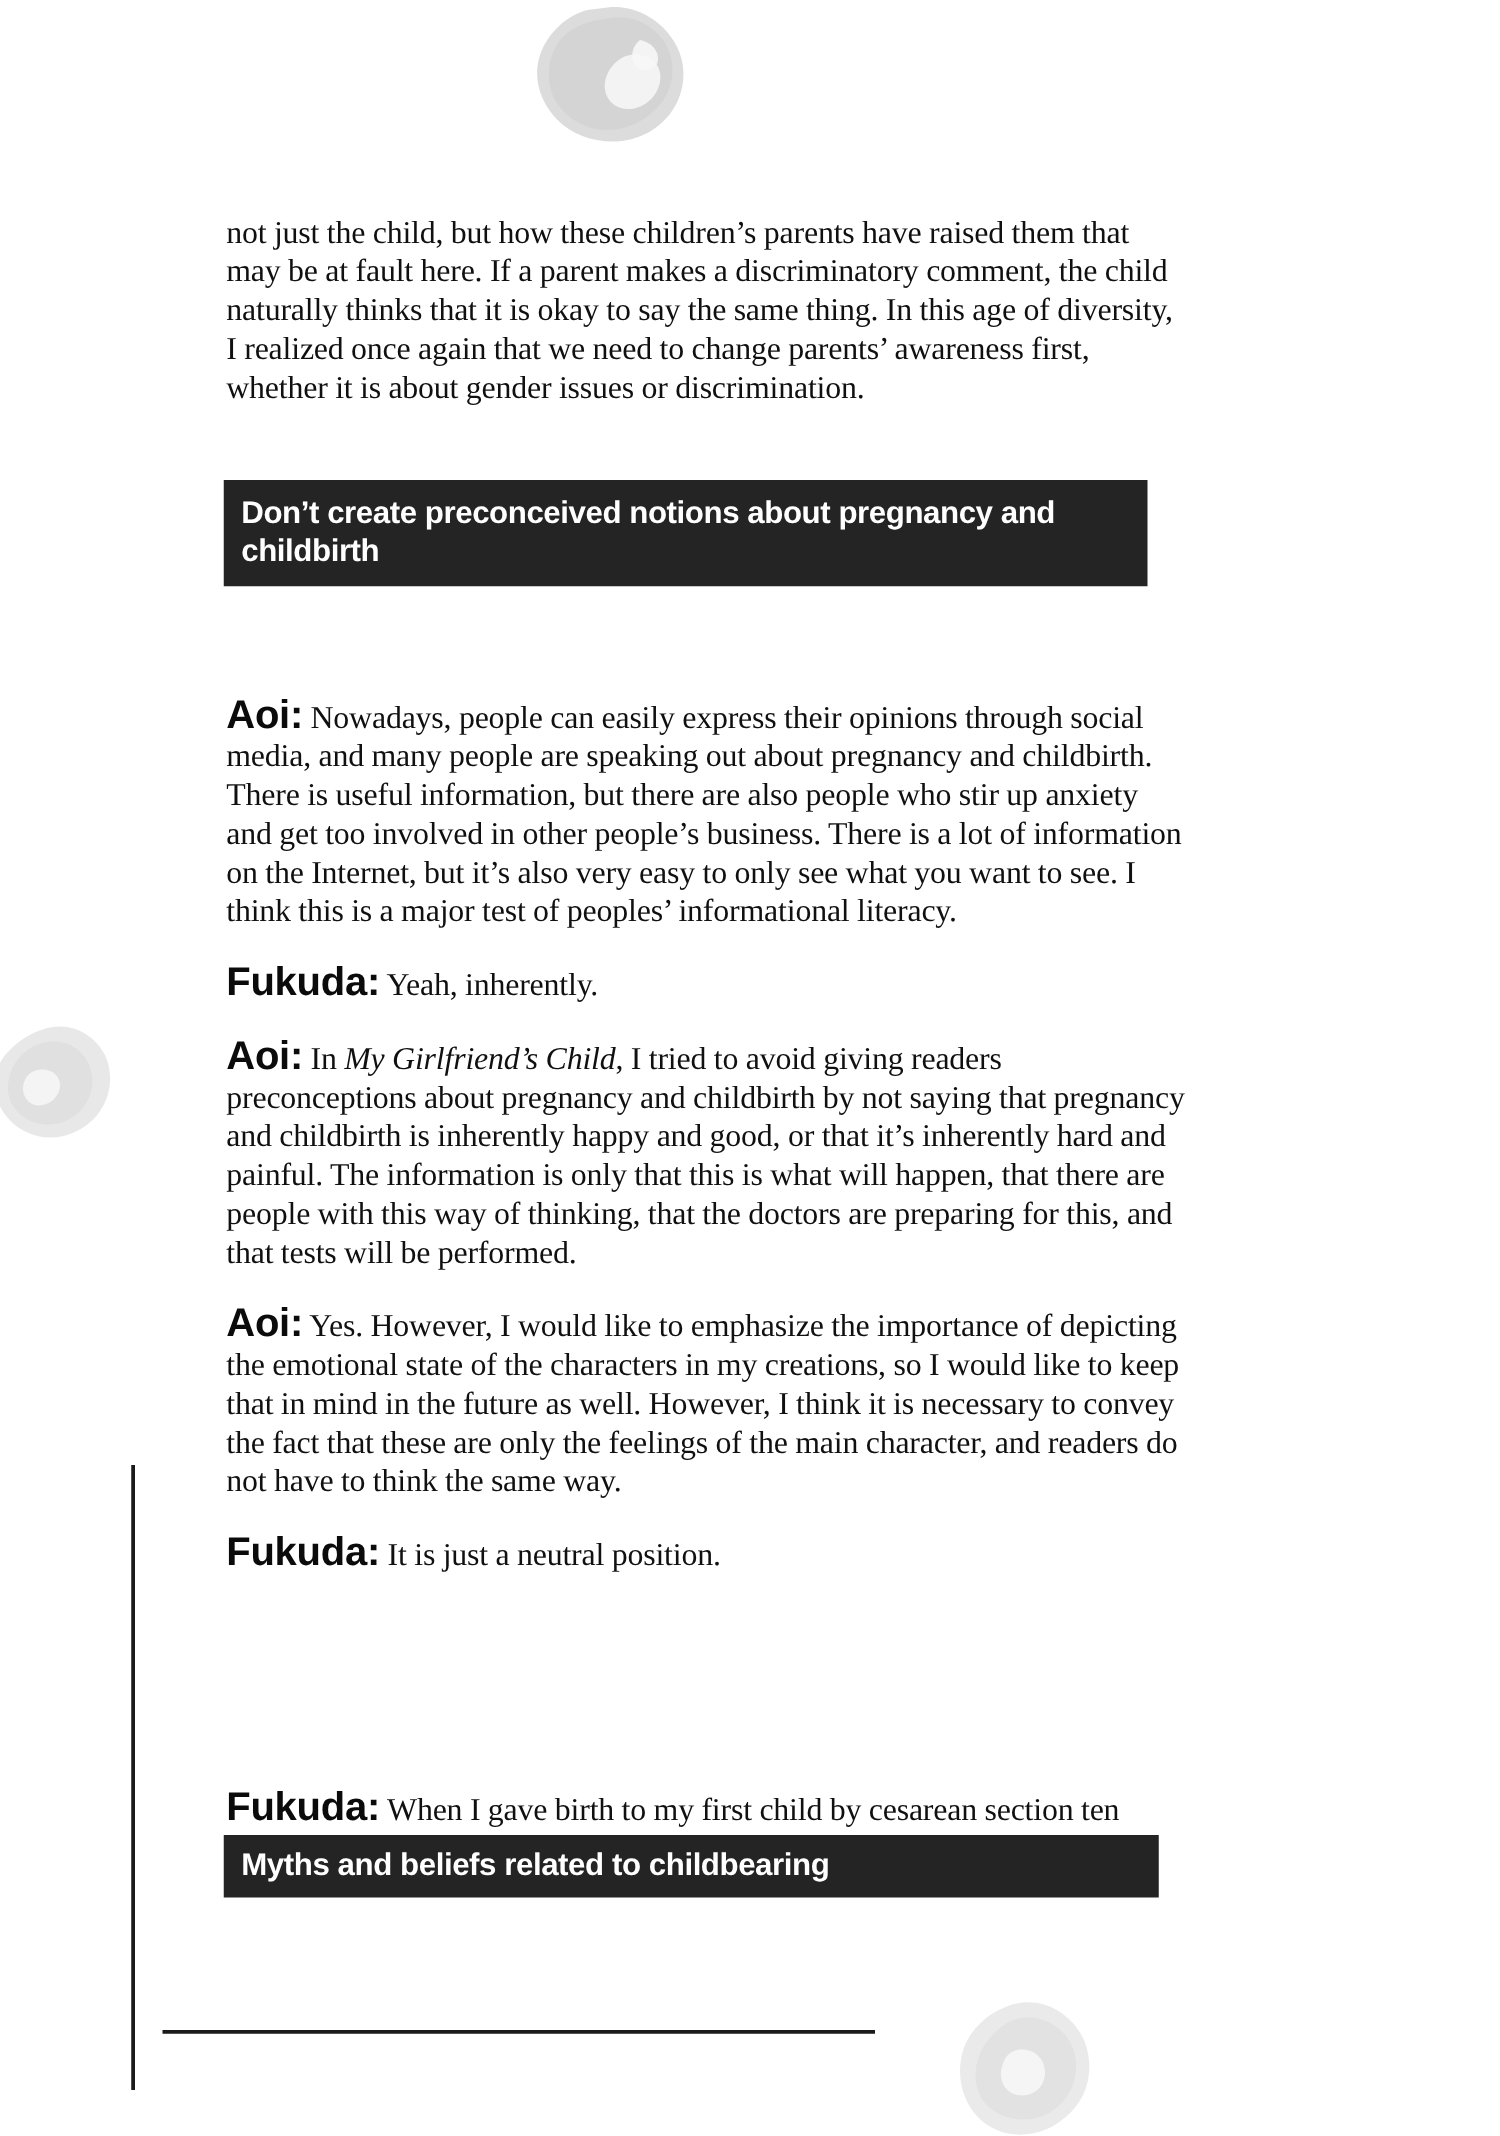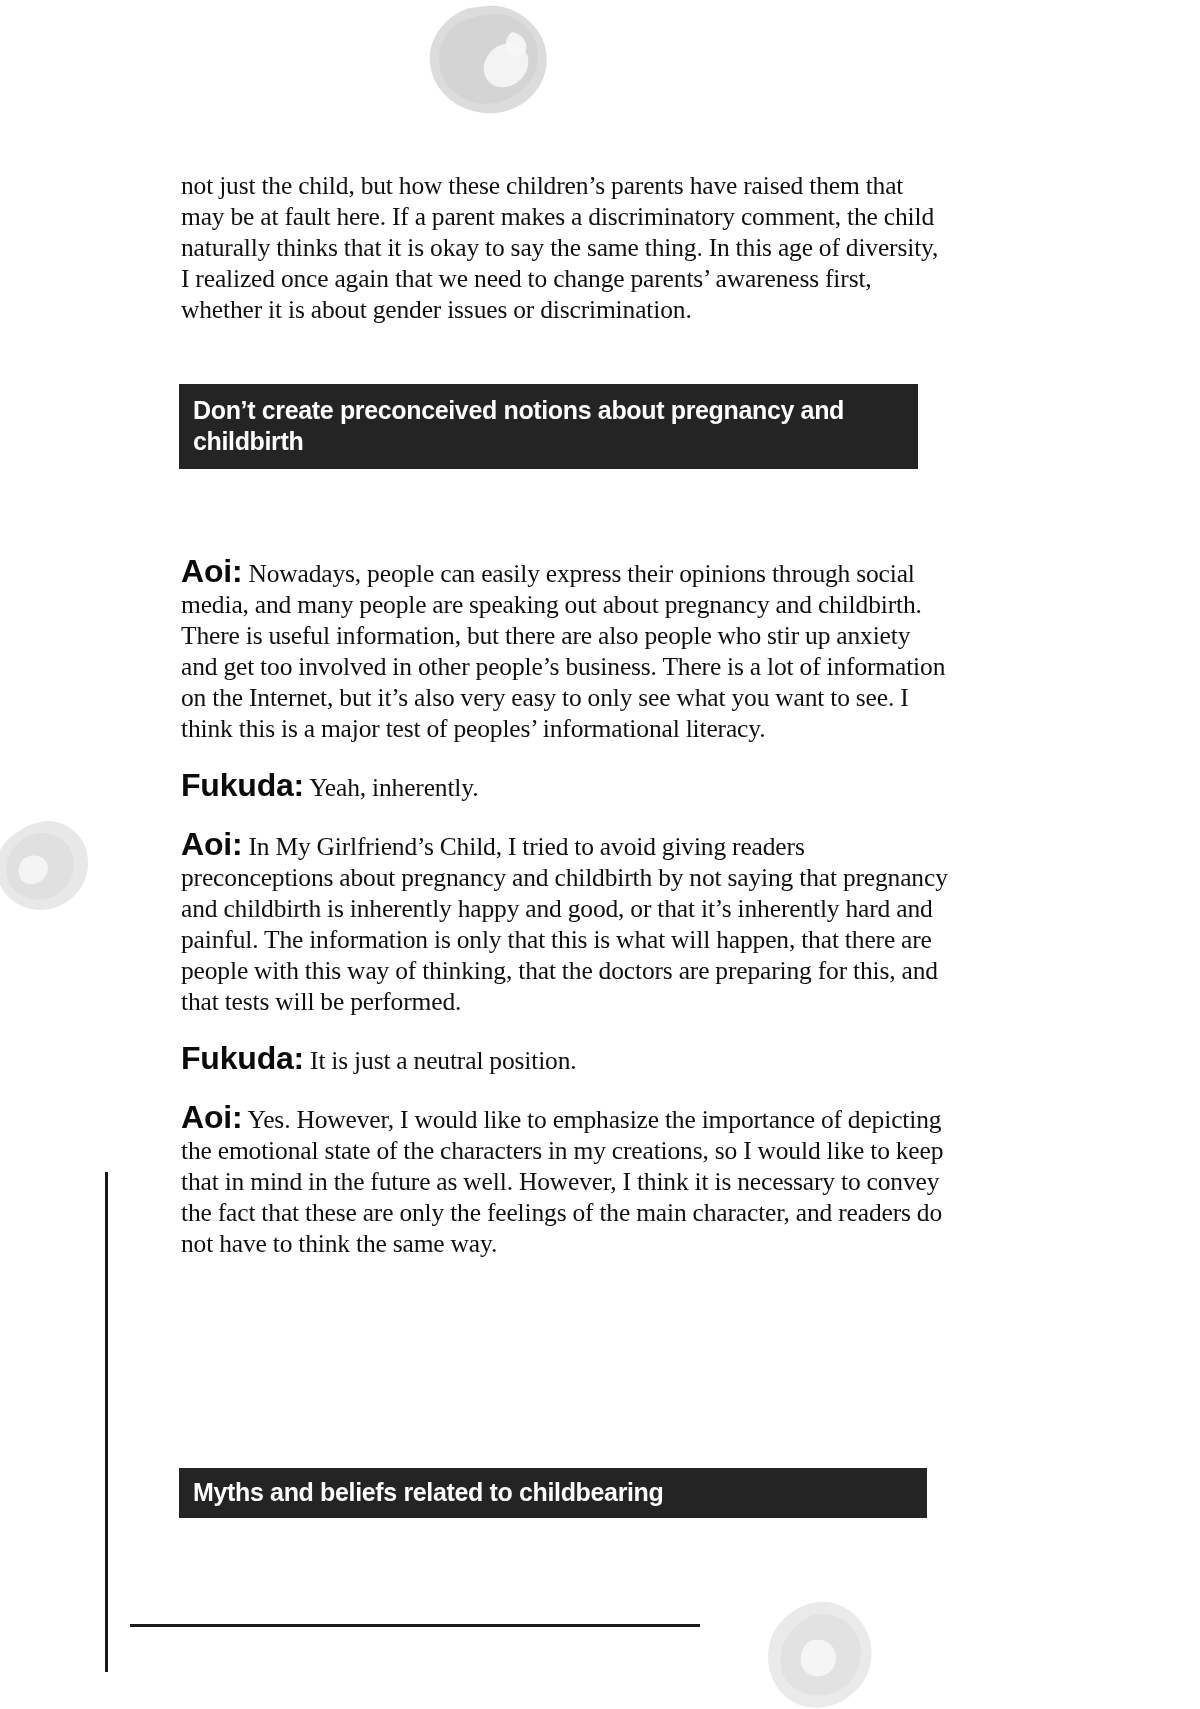--- a/index.html
+++ b/index.html
@@ -62,20 +62,21 @@
   p.body:last-child { margin-bottom: 0; }
 
   .speaker {
     font-family: "Liberation Sans", sans-serif;
     font-weight: bold;
     font-size: 32px;
     color: #0b0b0b;
     letter-spacing: -0.2px;
   }
   .title-italic {
+    font-style: italic;
   }
 
   
   .band {
     display: block;
     background: #242424;
     color: #ffffff;
     font-family: "Liberation Sans", sans-serif;
     font-weight: bold;
     font-size: 25px;
@@ -155,29 +156,32 @@
 
     <p class="body">
       <span class="speaker">Fukuda:</span><span> Yeah, inherently.</span>
     </p>
 
     <p class="body">
       <span class="speaker">Aoi:</span><span> In </span><span class="title-italic">My Girlfriend’s Child</span><span>, I tried to avoid giving readers preconceptions about pregnancy and childbirth by not saying that pregnancy and childbirth is inherently happy and good, or that it’s inherently hard and painful. The information is only that this is what will happen, that there are people with this way of thinking, that the doctors are preparing for this, and that tests will be performed.</span>
     </p>
 
     <p class="body">
-      <span class="speaker">Fukuda:</span><span> It is just a neutral position.</span>
+      <span class="speaker">Aoi:</span><span> Yes. However, I would like to emphasize the importance of depicting the emotional state of the characters in my creations, so I would like to keep that in mind in the future as well. However, I think it is necessary to convey the fact that these are only the feelings of the main character, and readers do not have to think the same way.</span>
     </p>
 
     <p class="body">
-      <span class="speaker">Aoi:</span><span> Yes. However, I would like to emphasize the importance of depicting the emotional state of the characters in my creations, so I would like to keep that in mind in the future as well. However, I think it is necessary to convey the fact that these are only the feelings of the main character, and readers do not have to think the same way.</span>
+      <span class="speaker">Fukuda:</span><span> It is just a neutral position.</span>
     </p>
 
     <div style="height:145px;"></div>
 
+    <p class="body">
+      <span class="speaker">Fukuda:</span><span> When I gave birth to my first child by cesarean section ten</span>
+    </p>
 
   </div>
 
   <div class="band band-1">Don’t create preconceived notions about pregnancy and childbirth</div>
 
   <div class="band band-2">Myths and beliefs related to childbearing</div>
 
 </div>
 
 </body></html>

